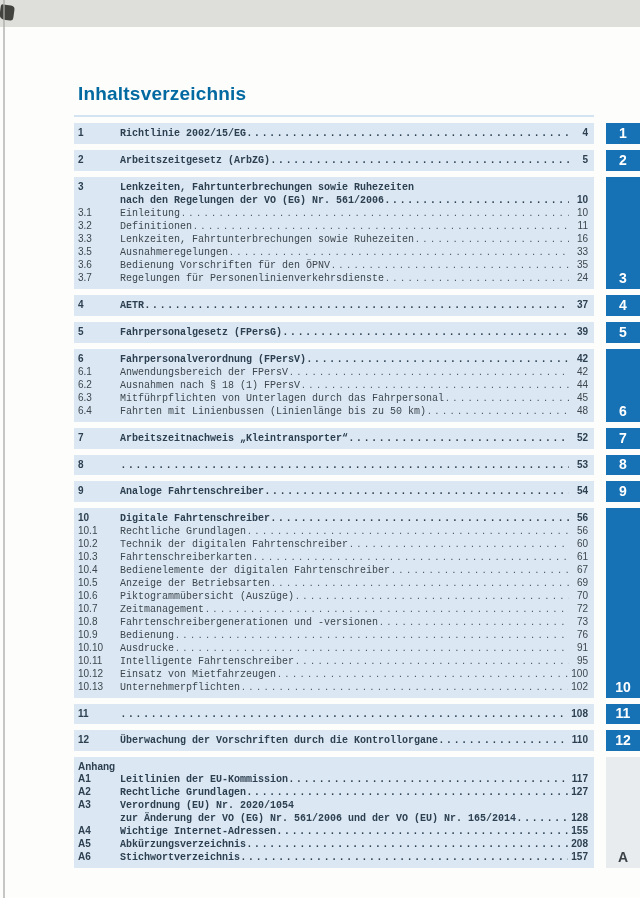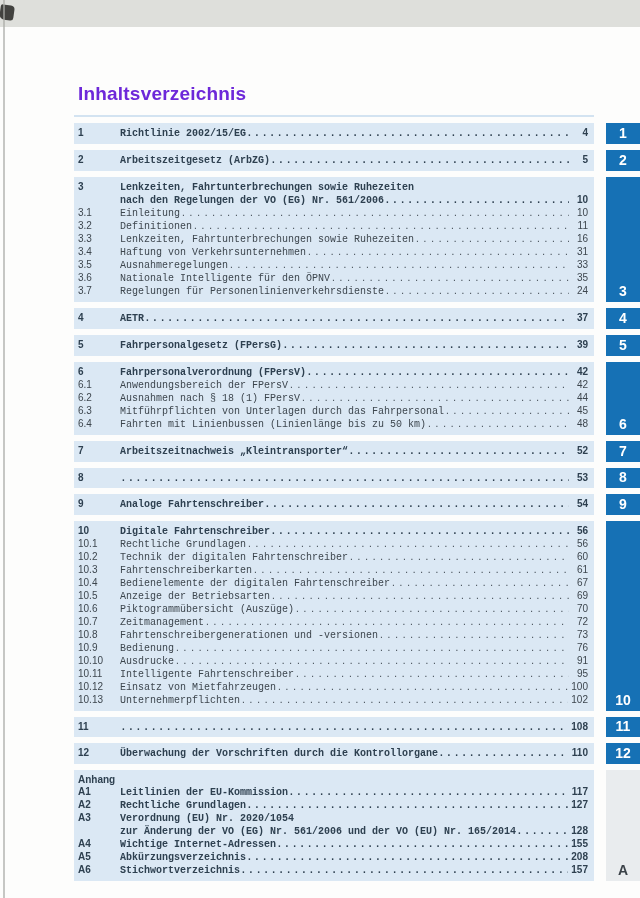--- a/index.html
+++ b/index.html
@@ -10,21 +10,21 @@
     -webkit-font-smoothing:antialiased;
   }
   
   .scan-top-edge{position:absolute;top:0;left:0;width:640px;height:27px;background:#dedfdb;}
   .scan-left-line{position:absolute;top:0;left:3px;width:2px;height:898px;background:#a9aaa6;opacity:.65;}
   .corner-smudge{position:absolute;top:5px;left:0px;width:14px;height:15px;background:#42423f;border-radius:2px 4px 3px 5px;transform:rotate(8deg);}
   
   .page{position:absolute;top:27px;left:5px;right:0;bottom:0;background:#fdfdfc;}
   h1.title{
     margin:57px 0 12px 73px;font-size:19px;line-height:19px;font-weight:bold;
-    color:#6d28d9;letter-spacing:.2px;
+    color:#0369a1;letter-spacing:.2px;
   }
   .title-rule{margin:3px 0 0 69px;width:520px;height:2px;background:#d3e3f1;}
   .content{margin:6px 0 0 69px;}
   .block-row{display:flex;margin-bottom:6px;}
   .stripe{
     width:520px;background:#dbe8f4;padding:4px 6px 4px 4px;box-sizing:border-box;
   }
   .entry{display:flex;align-items:baseline;font-size:10px;line-height:12px;color:#3d464e;}
   .entry .num{width:42px;flex:0 0 42px;}
   .entry .entry-text{white-space:nowrap;font-family:Liberation Mono, monospace;}
@@ -118,37 +118,31 @@
     <span class="page-num">11</span>
   </div>
 
   <div class="entry">
     <span class="num">3.3</span>
     <span class="entry-text">Lenkzeiten, Fahrtunterbrechungen sowie Ruhezeiten</span>
     <span class="leader"></span>
     <span class="page-num">16</span>
   </div>
 
-  <div class="entry">
-    <span class="num">3.4</span>
-    <span class="entry-text">Haftung von Verkehrsunternehmen</span>
-    <span class="leader"></span>
-    <span class="page-num">31</span>
-  </div>
 
   <div class="entry">
     <span class="num">3.5</span>
     <span class="entry-text">Ausnahmeregelungen</span>
     <span class="leader"></span>
     <span class="page-num">33</span>
   </div>
 
   <div class="entry">
     <span class="num">3.6</span>
-    <span class="entry-text">Nationale Intelligente für den ÖPNV</span>
+    <span class="entry-text">Bedienung Vorschriften für den ÖPNV</span>
     <span class="leader"></span>
     <span class="page-num">35</span>
   </div>
 
   <div class="entry">
     <span class="num">3.7</span>
     <span class="entry-text">Regelungen für Personenlinienverkehrsdienste</span>
     <span class="leader"></span>
     <span class="page-num">24</span>
   </div>

